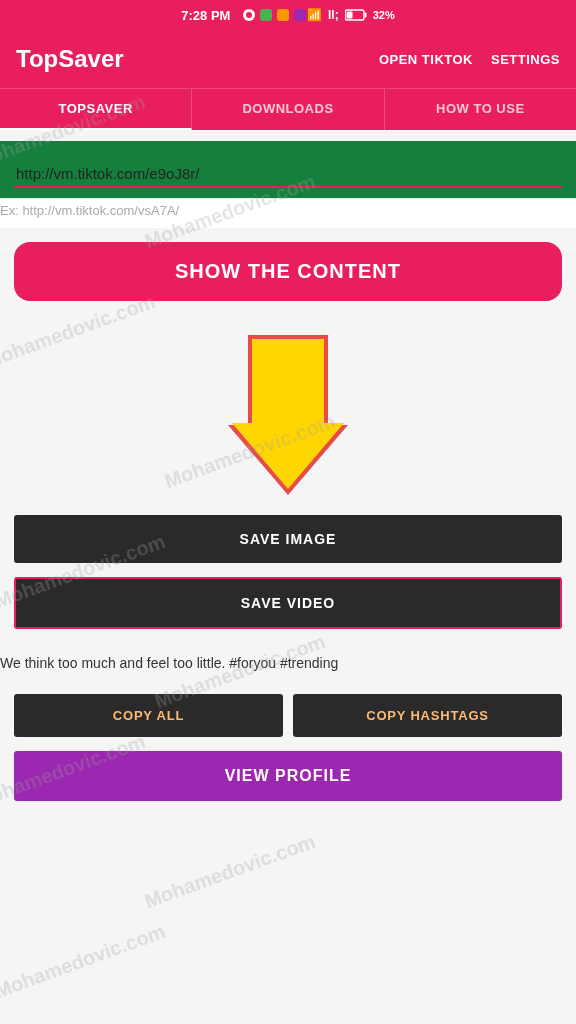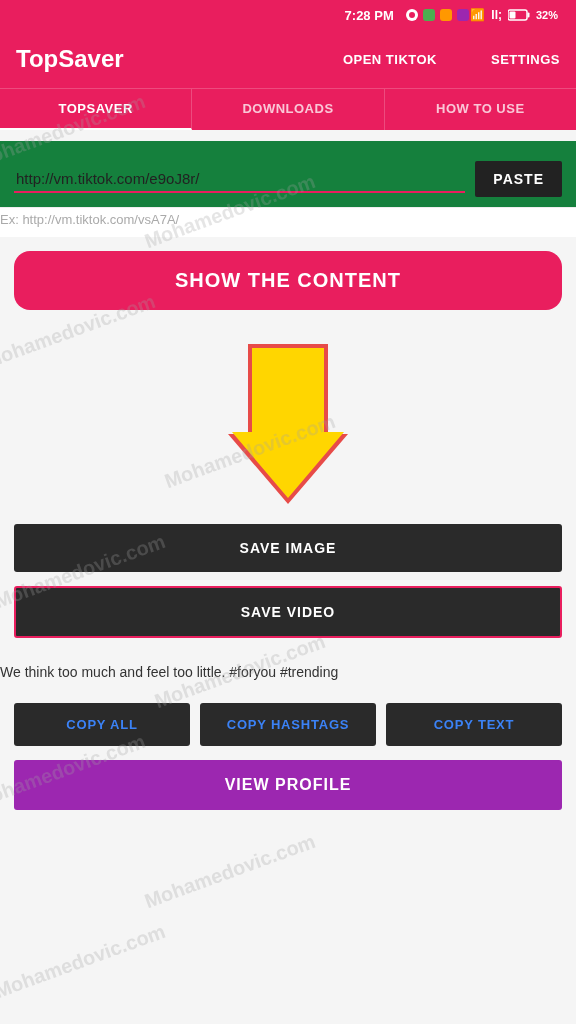--- a/index.html
+++ b/index.html
@@ -11,21 +11,21 @@
       background: #f5f5f5;
       position: relative;
       overflow-x: hidden;
     }
 
     
     .status-bar {
       background: #e91e5e;
       color: white;
       display: flex;
-      justify-content: flex-end;
+      justify-content: center;
       align-items: center;
       padding: 6px 18px;
       font-size: 13px;
       font-weight: bold;
       height: 30px;
     }
     .status-bar-left { display: flex; align-items: center; gap: 4px; }
     .status-bar-right { display: flex; align-items: center; gap: 6px; font-size: 12px; }
 
     
@@ -42,21 +42,20 @@
       font-size: 24px;
       font-weight: bold;
     }
     .header-nav { display: flex; gap: 18px; align-items: center; }
     .header-nav-item {
       color: white;
       font-size: 13px;
       font-weight: 600;
       cursor: pointer;
       letter-spacing: 0.5px;
-      margin-left: 36px;
     }
 
     
     .tabs {
       background: #e91e5e;
       display: flex;
       border-top: 1px solid rgba(255,255,255,0.2);
     }
     .tab {
       flex: 1;
@@ -175,21 +174,21 @@
 
     
     .copy-buttons {
       display: flex;
       justify-content: center;
       gap: 10px;
       margin: 10px 14px;
     }
     .copy-btn {
       background: #2a2a2a;
-      color: #3b82f6;
+      color: #fdba74;
       border: none;
       padding: 14px 16px;
       font-size: 13px;
       font-weight: bold;
       letter-spacing: 0.8px;
       cursor: pointer;
       border-radius: 3px;
       flex: 1;
       text-align: center;
     }
@@ -279,21 +278,20 @@
   <div class="tab">
     <span>DOWNLOADS</span>
   </div>
   <div class="tab">
     <span>HOW TO USE</span>
   </div>
 </div>
 
 <div class="input-section">
   <input class="url-input" type="text" value="http://vm.tiktok.com/e9oJ8r/" style="">
-  <button class="paste-btn">PASTE</button>
 </div>
 <div class="input-hint">Ex: http://vm.tiktok.com/vsA7A/</div>
 
 <button class="show-btn">SHOW THE CONTENT</button>
 
 <div class="arrow-area">
   <svg class="arrow-svg" viewBox="0 0 120 160">
 
     <polygon points="20,0 100,0 100,90 120,90 60,160 0,90 20,90" fill="#e53935" opacity="0.9"></polygon>
 
@@ -304,21 +302,20 @@
 <div class="action-buttons">
   <button class="action-btn">SAVE IMAGE</button>
   <button class="action-btn selected">SAVE VIDEO</button>
 </div>
 
 <div class="caption-text">We think too much and feel too little. #foryou #trending</div>
 
 <div class="copy-buttons">
   <button class="copy-btn">COPY ALL</button>
   <button class="copy-btn">COPY HASHTAGS</button>
-  <button class="copy-btn">COPY TEXT</button>
 </div>
 
 <button class="view-profile-btn">VIEW PROFILE</button>
 
 <div class="watermarks-container">
   <span class="wm" style="top:120px; left:-30px;">Mohamedovic.com</span>
   <span class="wm" style="top:200px; left:140px;">Mohamedovic.com</span>
   <span class="wm" style="top:320px; left:-20px;">Mohamedovic.com</span>
   <span class="wm" style="top:440px; left:160px;">Mohamedovic.com</span>
   <span class="wm" style="top:560px; left:-10px;">Mohamedovic.com</span>

